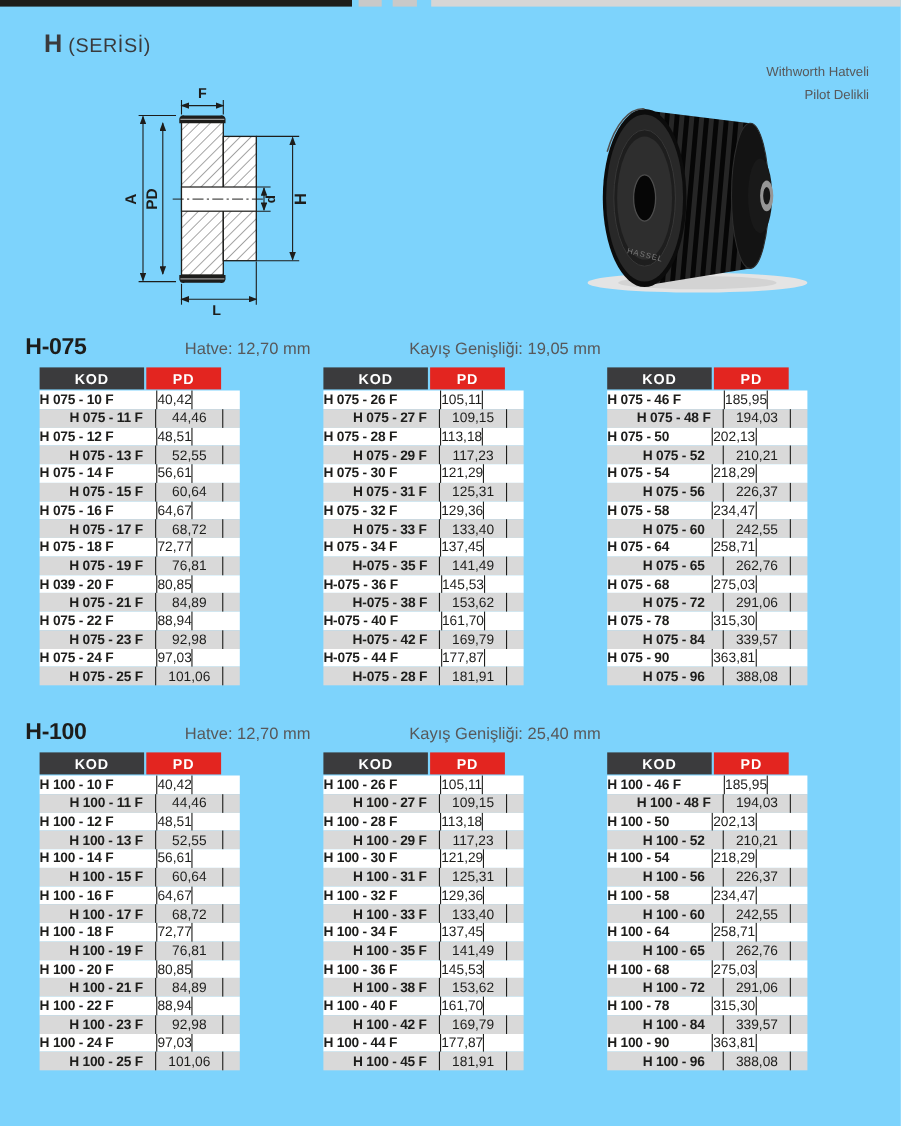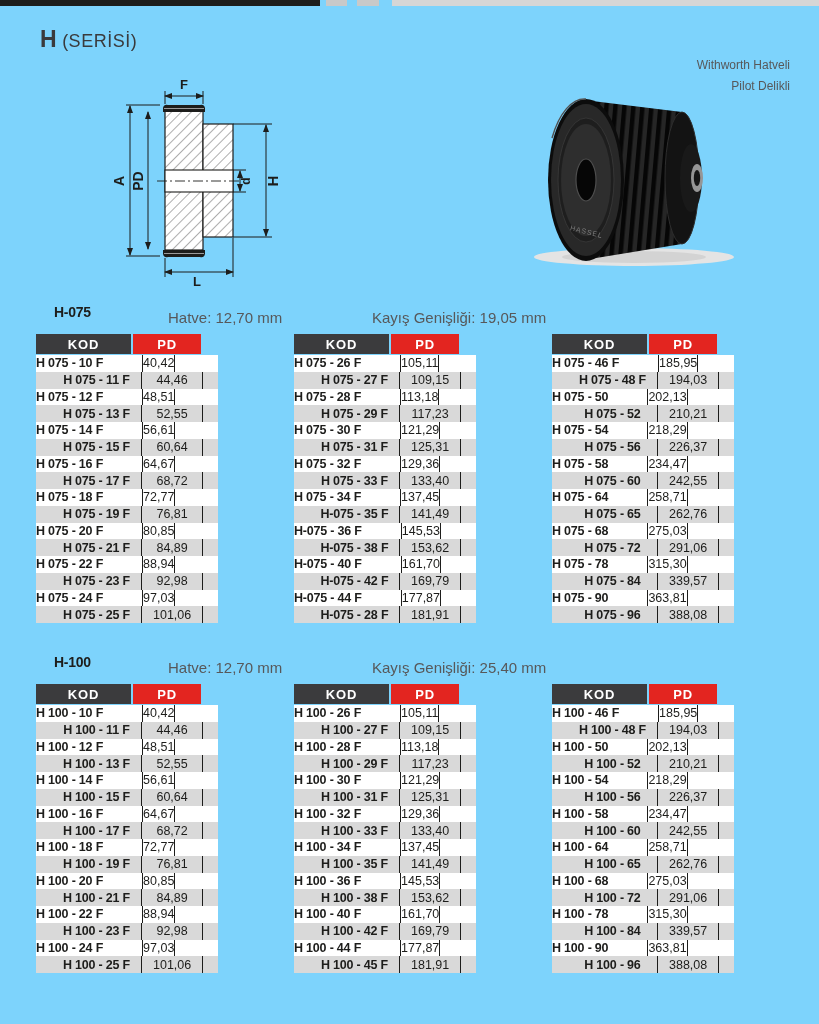--- a/index.html
+++ b/index.html
@@ -22,21 +22,21 @@
   .sub { position:absolute; right:29px; font-size:12px; color:var(--muted,#57585a); }
   .sub1 { top:58px; } .sub2 { top:79px; }
 
   
   .diagram-wrap { position:absolute; left:90px; top:74px; }
   .photo-wrap   { position:absolute; left:534px; top:86px; }
 
   
   .section { position:absolute; left:0; width:819px; }
   .sec-h075 { top:304px; } .sec-h100 { top:654px; }
-  .sec-title { position:absolute; left:54px; top:0; font-size:14px; font-weight:800; letter-spacing:-0.3px; }
+  .sec-title { position:absolute; left:23px; top:0; font-size:21px; font-weight:800; letter-spacing:-0.3px; }
   .lbl { position:absolute; top:5px; font-size:15px; color:var(--muted,#57585a);text-align:center; }
   .lbl-hatve { left:168px; } .lbl-kayis { left:372px; }
 
   
   .table { position:absolute; top:30px; width:182px; }
   .table.t1 { left:36px; } .table.t2 { left:294px; } .table.t3 { left:552px; }
   .trow { display:flex; height:16.75px; }
   .thead { height:20px; margin-bottom:1px; }
   .th { display:flex; align-items:center; justify-content:center; color:#fff;
         font-weight:700; font-size:13px; letter-spacing:0.8px; box-sizing:border-box; }
@@ -200,21 +200,21 @@
           <div class="td td-kod">H 075 - 18 F</div>
           <div class="td td-pd">72,77</div>
           <div class="td td-ext"></div>
         </div>
         <div class="trow even">
           <div class="td td-kod">H 075 - 19 F</div>
           <div class="td td-pd">76,81</div>
           <div class="td td-ext"></div>
         </div>
         <div class="trow odd">
-          <div class="td td-kod">H 075 - 20 F</div>
+          <div class="td td-kod">H 039 - 20 F</div>
           <div class="td td-pd">80,85</div>
           <div class="td td-ext"></div>
         </div>
         <div class="trow even">
           <div class="td td-kod">H 075 - 21 F</div>
           <div class="td td-pd">84,89</div>
           <div class="td td-ext"></div>
         </div>
         <div class="trow odd">
           <div class="td td-kod">H 075 - 22 F</div>

